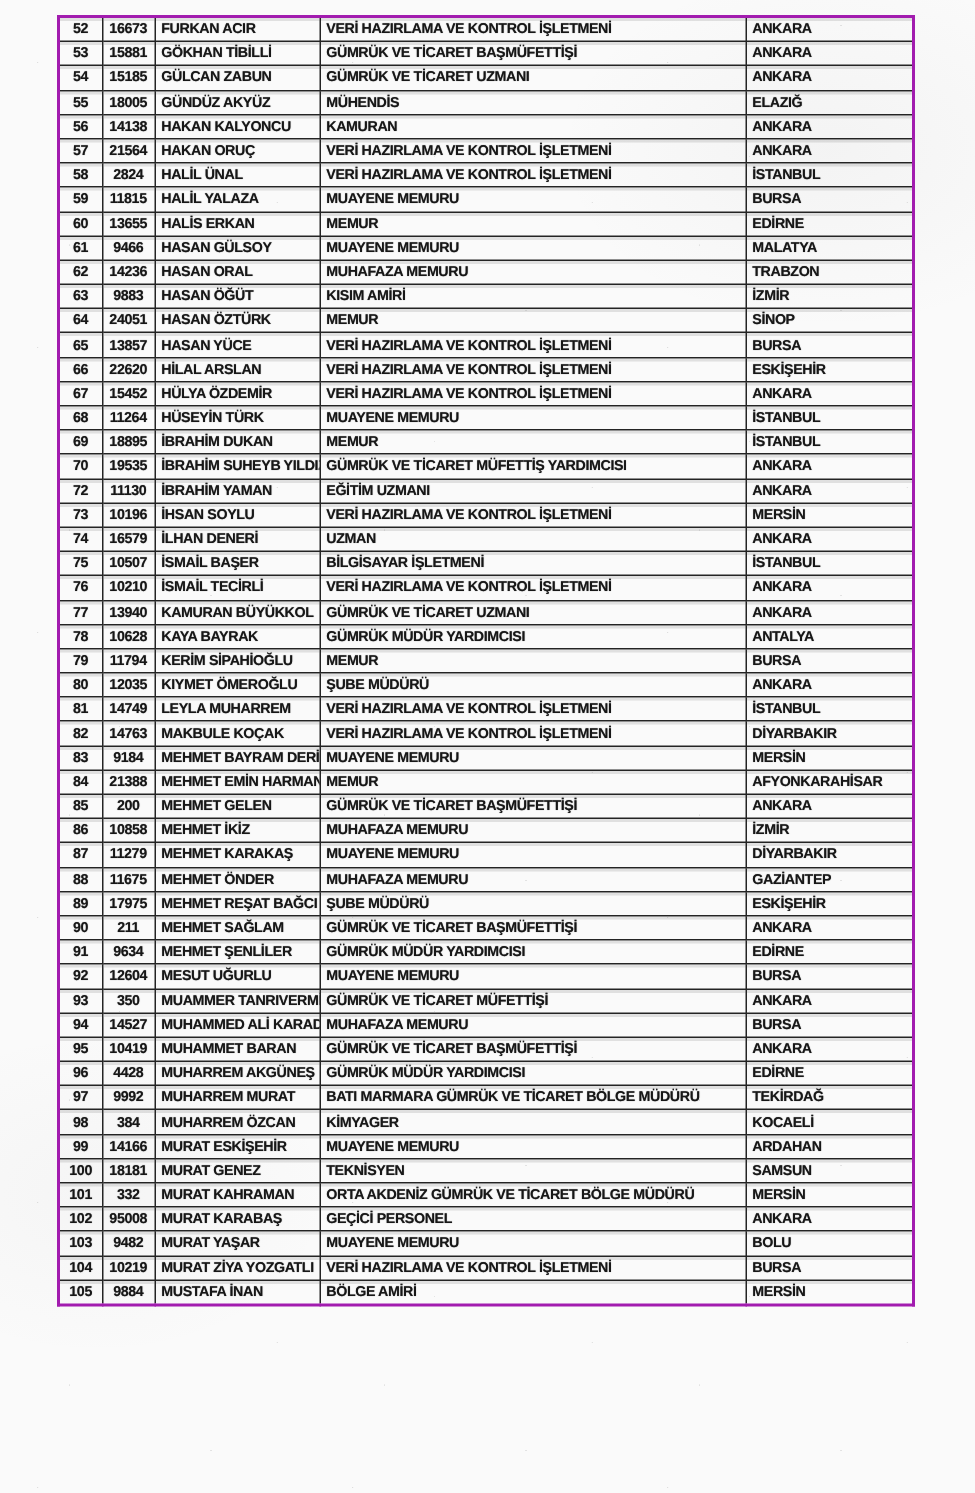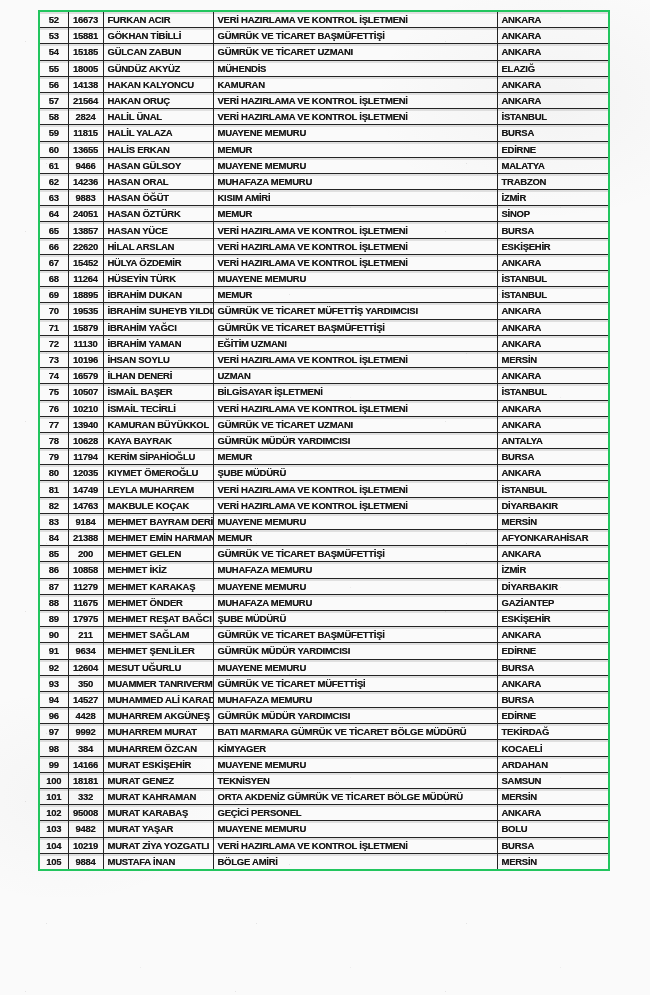--- a/index.html
+++ b/index.html
@@ -33,21 +33,21 @@
   .scan-table-wrap {
     position: absolute;
     left: 38px;
     top: 10px;
     width: 570px;
   }
   table.scan-table {
     border-collapse: collapse;
     table-layout: fixed;
     width: 570px;
-    border: 2px solid #22c55e;
+    border: 2px solid #a21caf;
     padding-left: 48px;
   }
   col.c-no  { width: 29px; }
   col.c-id  { width: 35px; }
   col.c-nm  { width: 110px; }
   col.c-ti  { width: 284px; }
   col.c-ct  { width: 112px; }
   td {
     height: 15.2px;
     border: 1.4px solid #242424;
@@ -210,27 +210,20 @@
           <td class="txt">İSTANBUL</td>
         </tr>
         <tr>
           <td class="num">70</td>
           <td class="num">19535</td>
           <td class="txt">İBRAHİM SUHEYB YILDIZ</td>
           <td class="txt">GÜMRÜK VE TİCARET MÜFETTİŞ YARDIMCISI</td>
           <td class="txt">ANKARA</td>
         </tr>
         <tr>
-          <td class="num">71</td>
-          <td class="num">15879</td>
-          <td class="txt">İBRAHİM YAĞCI</td>
-          <td class="txt">GÜMRÜK VE TİCARET BAŞMÜFETTİŞİ</td>
-          <td class="txt">ANKARA</td>
-        </tr>
-        <tr>
           <td class="num">72</td>
           <td class="num">11130</td>
           <td class="txt">İBRAHİM YAMAN</td>
           <td class="txt">EĞİTİM UZMANI</td>
           <td class="txt">ANKARA</td>
         </tr>
         <tr>
           <td class="num">73</td>
           <td class="num">10196</td>
           <td class="txt">İHSAN SOYLU</td>
@@ -378,20 +371,27 @@
           <td class="txt">ANKARA</td>
         </tr>
         <tr>
           <td class="num">94</td>
           <td class="num">14527</td>
           <td class="txt">MUHAMMED ALİ KARADENİZ</td>
           <td class="txt">MUHAFAZA MEMURU</td>
           <td class="txt">BURSA</td>
         </tr>
         <tr>
+          <td class="num">95</td>
+          <td class="num">10419</td>
+          <td class="txt">MUHAMMET BARAN</td>
+          <td class="txt">GÜMRÜK VE TİCARET BAŞMÜFETTİŞİ</td>
+          <td class="txt">ANKARA</td>
+        </tr>
+        <tr>
           <td class="num">96</td>
           <td class="num">4428</td>
           <td class="txt">MUHARREM AKGÜNEŞ</td>
           <td class="txt">GÜMRÜK MÜDÜR YARDIMCISI</td>
           <td class="txt">EDİRNE</td>
         </tr>
         <tr>
           <td class="num">97</td>
           <td class="num">9992</td>
           <td class="txt">MUHARREM MURAT</td>

